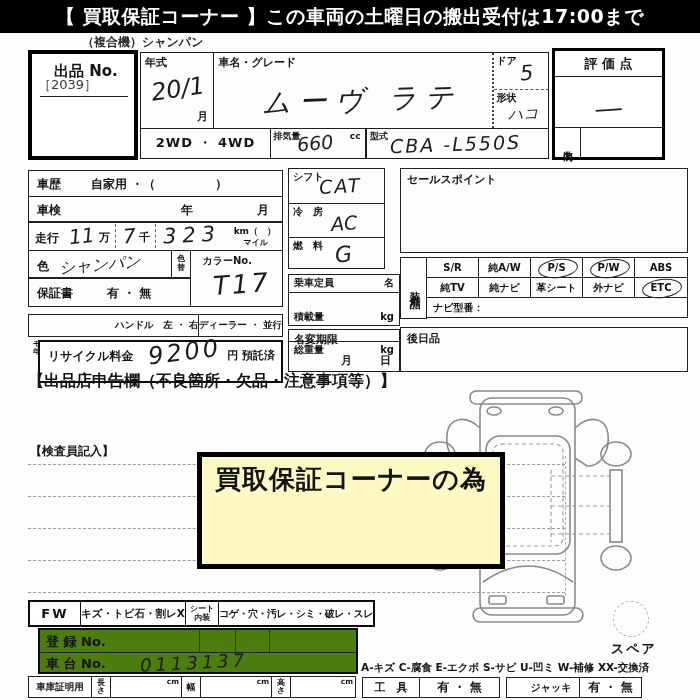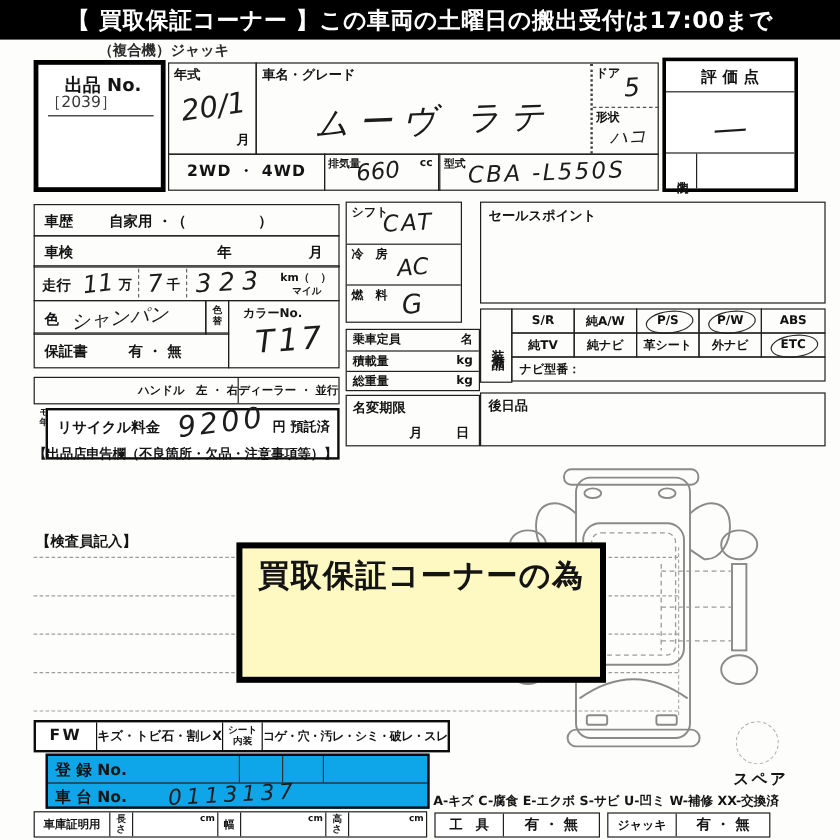--- a/index.html
+++ b/index.html
@@ -21,21 +21,21 @@
 </style>
 </head>
 <body>
 
 <div class="page">
 
   <div class="abs" style="left:0;top:0;width:700px;height:33px;background:#000;color:#fff;display:flex;align-items:center;justify-content:center;">
     <span class="lbl" style="color:#fff;font-size:19px;letter-spacing:.5px;white-space:nowrap;">【 買取保証コーナー 】この車両の土曜日の搬出受付は17:00まで</span>
   </div>
 
-  <div class="abs lbl" style="left:82px;top:34px;font-size:12px;color:#2b2b2b;">（複合機）ジャッキ</div>
+  <div class="abs lbl" style="left:82px;top:34px;font-size:12px;color:#2b2b2b;">（複合機）シャンパン</div>
 
   <div class="abs b3" style="left:28px;top:50px;width:110px;height:110px;background:#fff;">
     <div class="abs lbl" style="left:22px;top:8px;font-size:15px;">出品 No.</div>
     <div class="abs" style="left:6px;top:22px;font-size:13px;color:#3a3a3a;">［2039］</div>
     <div class="abs" style="left:8px;top:42px;width:88px;border-bottom:1.5px solid #222;"></div>
   </div>
 
   <div class="abs b1" style="left:140px;top:52px;width:74px;height:77px;">
     <span class="abs lbl" style="left:4px;top:2px;font-size:11px;">年式</span>
     <span class="abs hw" style="left:10px;top:22px;font-size:24px;transform:rotate(-8deg);">20/1</span>
@@ -126,21 +126,21 @@
     <div style="height:32px;position:relative;">
       <span class="abs lbl" style="left:4px;top:1px;font-size:10px;">燃　料</span>
       <span class="abs hw" style="left:46px;top:4px;font-size:22px;transform:rotate(-6deg);">G</span>
     </div>
   </div>
   <div class="abs b1" style="left:288px;top:273.5px;width:112px;height:52px;">
     <div class="flexrow" style="height:17px;border-bottom:1.2px solid #222;padding:0 5px;justify-content:space-between;">
       <span class="lbl" style="font-size:10px;">乗車定員</span>
       <span class="lbl" style="font-size:10px;">名</span>
     </div>
-    <div class="flexrow" style="height:16.5px;border-bottom:1.2px solid #222;padding:0 5px;justify-content:space-between;">
+    <div class="flexrow" style="height:16.5px;border-bottom:1.2px solid #222;padding:16px 5px;justify-content:space-between;">
       <span class="lbl" style="font-size:10px;">積載量</span>
       <span class="lbl" style="font-size:10px;">kg</span>
     </div>
     <div class="flexrow" style="height:15px;padding:0 5px;justify-content:space-between;">
       <span class="lbl" style="font-size:10px;">総重量</span>
       <span class="lbl" style="font-size:10px;">kg</span>
     </div>
   </div>
   <div class="abs b1" style="left:288px;top:329px;width:112px;height:43px;">
     <span class="abs lbl" style="left:5px;top:2px;font-size:11px;">名変期限</span>
@@ -213,21 +213,21 @@
     </div>
     <div class="flexrow" style="flex:1;justify-content:center;">
       <span class="lbl" style="font-size:9.5px;white-space:nowrap;">ディーラー ・ 並行</span>
     </div>
   </div>
   <div class="abs b2" style="left:38px;top:340px;width:245px;height:43px;background:#fff;padding-left:21px;">
     <span class="abs lbl" style="left:8px;top:6px;font-size:12px;">リサイクル料金</span>
     <span class="abs hw" style="left:108px;top:-4px;font-size:24px;letter-spacing:3px;transform:rotate(-7deg);">9200</span>
     <span class="abs lbl" style="right:6px;top:6px;font-size:11px;">円 預託済</span>
   </div>
-  <div class="abs lbl" style="left:28px;top:371px;font-size:11px;">【出品店申告欄（不良箇所・欠品・注意事項等）】</div>
+  <div class="abs lbl" style="left:28px;top:371px;font-size:16px;">【出品店申告欄（不良箇所・欠品・注意事項等）】</div>
 
   <div class="abs lbl" style="left:30px;top:443px;font-size:12px;">【検査員記入】</div>
   <div class="abs dashline" style="left:28px;top:464px;width:537px;"></div>
   <div class="abs dashline" style="left:28px;top:496px;width:537px;"></div>
   <div class="abs dashline" style="left:28px;top:528px;width:537px;"></div>
   <div class="abs dashline" style="left:28px;top:560px;width:537px;"></div>
   <div class="abs dashline" style="left:28px;top:592px;width:537px;"></div>
   <div class="abs" style="left:565px;top:456px;height:140px;border-left:1.3px dashed #b0b0b0;"></div>
 
   <div class="abs" style="left:423px;top:386px;width:212px;height:244px;z-index:1;">
@@ -275,21 +275,21 @@
       <span class="lbl" style="font-size:10.5px;white-space:nowrap;">キズ・トビ石・割レX</span>
     </div>
     <div class="flexrow" style="width:32px;border-right:1.5px solid #111;justify-content:center;">
       <span class="lbl" style="font-size:8px;line-height:1.1;width:26px;text-align:center;">シート内装</span>
     </div>
     <div class="flexrow" style="flex:1;justify-content:center;">
       <span class="lbl" style="font-size:10px;letter-spacing:-.5px;white-space:nowrap;">コゲ・穴・汚レ・シミ・破レ・スレ</span>
     </div>
   </div>
 
-  <div class="abs" style="left:38px;top:628px;width:320px;height:46px;border:2px solid #0c0c0c;background:#0ea5e9;">
+  <div class="abs" style="left:38px;top:628px;width:320px;height:46px;border:2px solid #0c0c0c;background:#4d7c0f;">
     <div style="height:22px;border-bottom:1.4px solid #222;position:relative;">
       <span class="abs lbl" style="left:6px;top:3px;font-size:13px;">登 録 No.</span>
       <div class="abs" style="left:159px;top:0;height:100%;border-left:1.3px solid #333;"></div>
       <div class="abs" style="left:195px;top:0;height:100%;border-left:1.3px solid #333;"></div>
       <div class="abs" style="left:229px;top:0;height:100%;border-left:1.3px solid #333;"></div>
     </div>
     <div style="height:21px;position:relative;">
       <span class="abs lbl" style="left:6px;top:2px;font-size:13px;">車 台 No.</span>
       <span class="abs hw" style="left:100px;top:-1px;font-size:18px;letter-spacing:4px;transform:rotate(-3deg);">0113137</span>
     </div>
@@ -322,21 +322,21 @@
   <div class="abs lbl" style="left:361px;top:661px;font-size:10.5px;white-space:nowrap;">A-キズ  C-腐食  E-エクボ  S-サビ  U-凹ミ  W-補修  XX-交換済</div>
   <div class="abs b1" style="left:362px;top:677px;width:138px;height:21px;display:flex;background:#fff;">
     <div class="flexrow" style="width:56px;border-right:1.3px solid #222;justify-content:center;">
       <span class="lbl" style="font-size:11px;">工　具</span>
     </div>
     <div class="flexrow" style="flex:1;justify-content:center;">
       <span class="lbl" style="font-size:12px;">有 ・ 無</span>
     </div>
   </div>
   <div class="abs b1" style="left:506px;top:677px;width:136px;height:21px;display:flex;background:#fff;">
-    <div class="flexrow" style="width:56px;border-right:1.3px solid #222;justify-content:center;">
+    <div class="flexrow" style="width:56px;border-right:1.3px solid #222;justify-content:center;margin-left:16px;">
       <span class="lbl" style="font-size:10px;">ジャッキ</span>
     </div>
     <div class="flexrow" style="flex:1;justify-content:center;">
       <span class="lbl" style="font-size:12px;">有 ・ 無</span>
     </div>
   </div>
 
 </div>
 
 </body></html>

